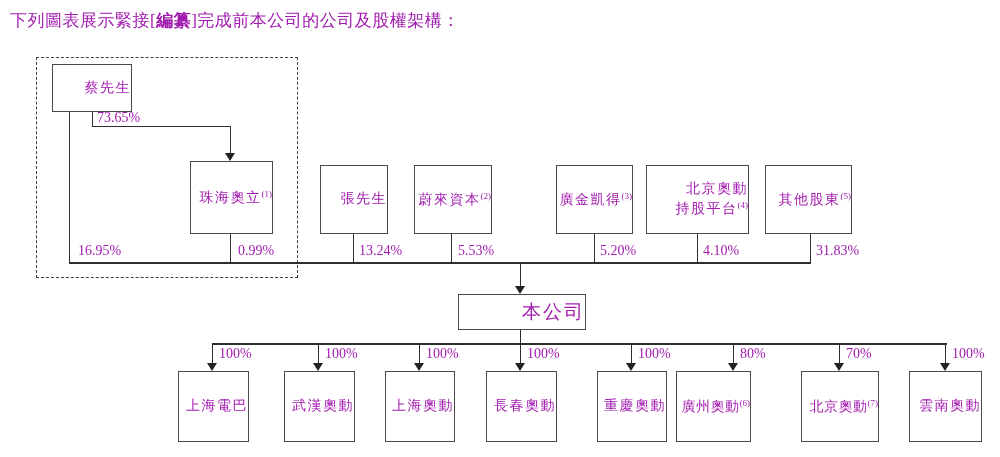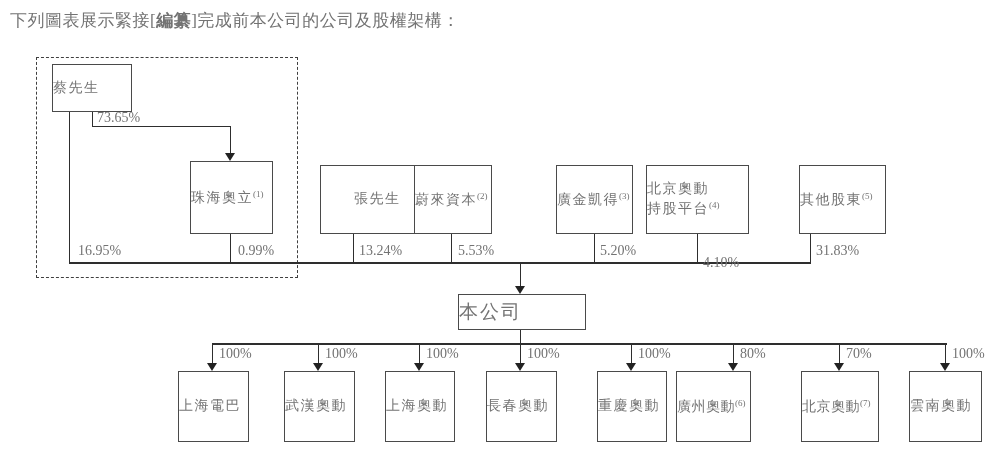--- a/index.html
+++ b/index.html
@@ -1,26 +1,26 @@
 <!DOCTYPE html>
 <html><head>
 <meta charset="utf-8">
 <style>
   html,body { margin:0; padding:0; background:#fff; }
   .stage {
     position:relative; width:1000px; height:457px; background:#ffffff;
-    font-family:"Liberation Serif","DejaVu Serif",serif; color:#737373;
+    font-family:"Liberation Serif","DejaVu Serif",serif; color:#a21caf;
     overflow:hidden;
   }
   .title { position:absolute; left:10px; top:9px; font-size:17px; letter-spacing:0.5px; white-space:nowrap; }
   .title .b { font-weight:bold; }
   .group-outline { position:absolute; border:1px dashed #3f3f3f; background:transparent; }
   .node {
     position:absolute; border:1px solid #4a4a4a; background:#fff;
-    display:flex; flex-direction:column; align-items:flex-start; justify-content:center;
+    display:flex; flex-direction:column; align-items:flex-end; justify-content:center;
     text-align:center; font-size:14px; letter-spacing:1.5px; line-height:1.35; z-index:2;
   }
   .node .ln { white-space:nowrap; }
   .sup { font-size:9px; vertical-align:5px; letter-spacing:0; }
   .hline, .vline { position:absolute; background:#2e2e2e; z-index:1; }
   .pct { position:absolute; font-size:14px; line-height:1; white-space:nowrap; z-index:3; }
   .arrow {
     position:absolute; width:0; height:0; z-index:2;
     border-left:5px solid transparent; border-right:5px solid transparent;
     border-top:8px solid #222222;
@@ -74,38 +74,38 @@
   <div class="arrow" style="left:940px; top:363px;"></div>
 
   <div class="node" style="left:52px; top:64px; width:78px; height:46px;">
     <span class="ln">蔡先生</span>
   </div>
 
   <div class="node" style="left:190px; top:161px; width:81px; height:71px;font-family:Liberation Serif, serif;">
     <span class="ln"><span>珠海奧立</span><span class="sup">(1)</span></span>
   </div>
 
-  <div class="node" style="left:320px; top:165px; width:66px; height:67px;padding-left:33px;">
+  <div class="node" style="left:320px; top:165px; width:66px; height:67px;">
     <span class="ln">張先生</span>
   </div>
 
   <div class="node" style="left:414px; top:165px; width:76px; height:67px;">
     <span class="ln"><span>蔚來資本</span><span class="sup">(2)</span></span>
   </div>
 
   <div class="node" style="left:556px; top:165px; width:75px; height:67px;">
     <span class="ln"><span>廣金凱得</span><span class="sup">(3)</span></span>
   </div>
 
   <div class="node" style="left:646px; top:165px; width:101px; height:67px;">
     <span class="ln">北京奧動</span>
     <span class="ln"><span>持股平台</span><span class="sup">(4)</span></span>
   </div>
 
-  <div class="node" style="left:799px; top:165px; width:85px; height:67px;">
+  <div class="node" style="left:765px; top:165px; width:85px; height:67px;">
     <span class="ln"><span>其他股東</span><span class="sup">(5)</span></span>
   </div>
 
   <div class="node" style="left:458px; top:294px; width:126px; height:34px; font-size:19px; letter-spacing:2px;">
     <span class="ln">本公司</span>
   </div>
 
   <div class="node" style="left:178px; top:371px; width:69px; height:69px;">
     <span class="ln">上海電巴</span>
   </div>
@@ -130,21 +130,21 @@
   <div class="node" style="left:909px; top:371px; width:71px; height:69px;">
     <span class="ln">雲南奧動</span>
   </div>
 
   <div class="pct" style="left:97px; top:111px;">73.65%</div>
   <div class="pct" style="left:78px; top:244px;">16.95%</div>
   <div class="pct" style="left:238px; top:244px;">0.99%</div>
   <div class="pct" style="left:359px; top:244px;">13.24%</div>
   <div class="pct" style="left:458px; top:244px;">5.53%</div>
   <div class="pct" style="left:600px; top:244px;">5.20%</div>
-  <div class="pct" style="left:703px; top:256px;">4.10%</div>
+  <div class="pct" style="left:703px; top:244px;">4.10%</div>
   <div class="pct" style="left:816px; top:244px;font-family:Liberation Serif, serif;">31.83%</div>
 
   <div class="pct" style="left:219px; top:347px;">100%</div>
   <div class="pct" style="left:325px; top:347px;">100%</div>
   <div class="pct" style="left:426px; top:347px;">100%</div>
   <div class="pct" style="left:527px; top:347px;">100%</div>
   <div class="pct" style="left:638px; top:347px;">100%</div>
   <div class="pct" style="left:740px; top:347px;">80%</div>
   <div class="pct" style="left:846px; top:347px;">70%</div>
   <div class="pct" style="left:952px; top:347px;">100%</div>

